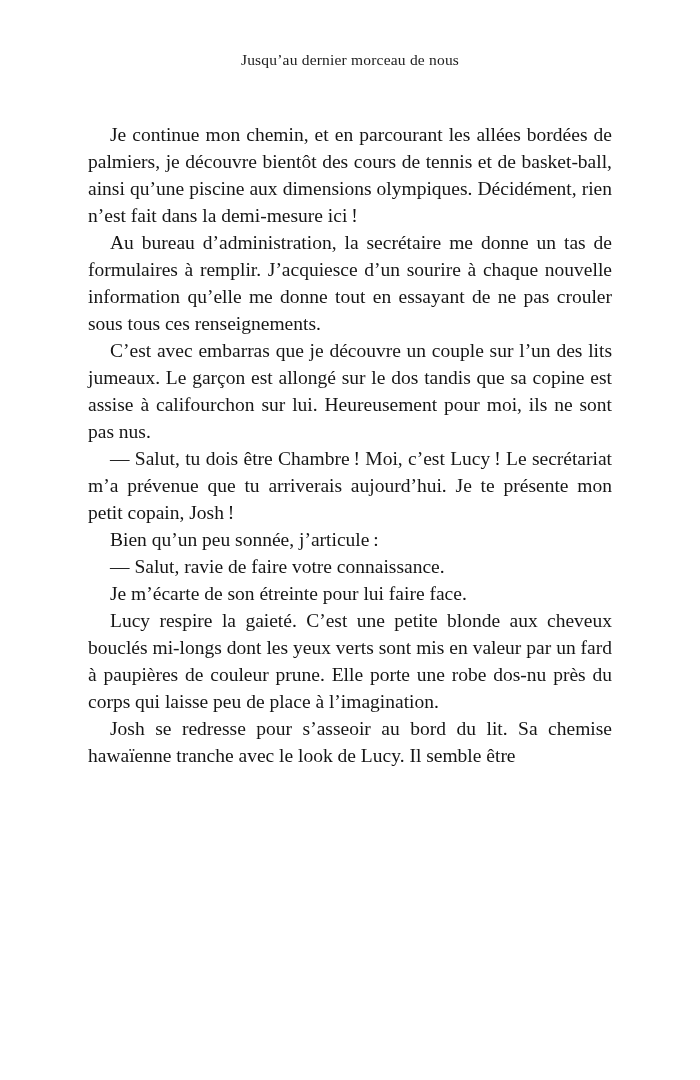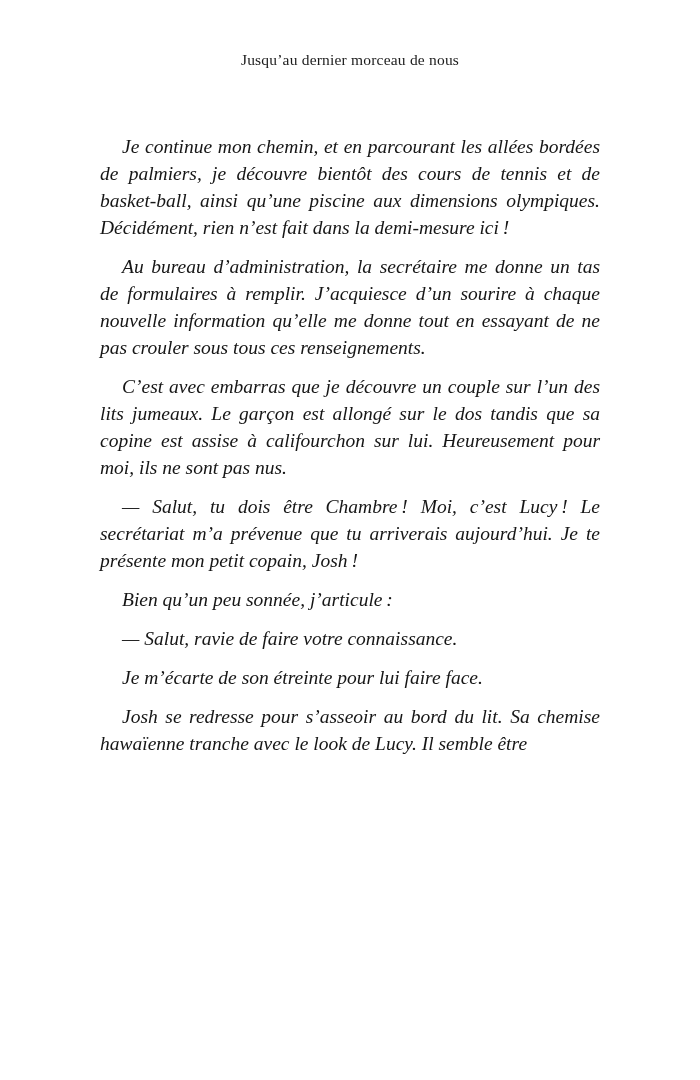--- a/index.html
+++ b/index.html
@@ -30,24 +30,23 @@
     position: absolute;
     top: 121px;
     left: 88px;
     width: 524px;
     font-size: 19.5px;
     line-height: 27px;
     text-align: justify;
     color: #161616;
   }
   .text-block p {
-    margin: 12px;
+    margin: 0;
     padding: 0;
     text-indent: 22px;
-    font-style: italic;
   }
   .text-block p.section-break {
     margin-top: 13px;
   }
   .page-number {
     position: absolute;
     top: 1000px;
     left: 0;
     width: 100%;
     text-align: right;
@@ -62,17 +61,18 @@
   <div class="running-header">Jusqu’au dernier morceau de nous</div>
 
   <div class="text-block">
     <p>Je continue mon chemin, et en parcourant les allées bordées de palmiers, je découvre bientôt des cours de tennis et de basket-ball, ainsi qu’une piscine aux dimensions olympiques. Décidément, rien n’est fait dans la demi-mesure ici !</p>
     <p>Au bureau d’administration, la secrétaire me donne un tas de formulaires à remplir. J’acquiesce d’un sourire à chaque nouvelle information qu’elle me donne tout en essayant de ne pas crouler sous tous ces renseignements.</p>
     <p>C’est avec embarras que je découvre un couple sur l’un des lits jumeaux. Le garçon est allongé sur le dos tandis que sa copine est assise à califourchon sur lui. Heureusement pour moi, ils ne sont pas nus.</p>
     <p>— Salut, tu dois être Chambre ! Moi, c’est Lucy ! Le secrétariat m’a prévenue que tu arriverais aujourd’hui. Je te présente mon petit copain, Josh !</p>
     <p>Bien qu’un peu sonnée, j’articule :</p>
     <p>— Salut, ravie de faire votre connaissance.</p>
     <p>Je m’écarte de son étreinte pour lui faire face.</p>
+    <p>Lucy respire la gaieté. C’est une petite blonde aux cheveux bouclés mi-longs dont les yeux verts sont mis en valeur par un fard à paupières de couleur prune. Elle porte une robe dos-nu près du corps qui laisse peu de place à l’imagination.</p>
     <p>Josh se redresse pour s’asseoir au bord du lit. Sa chemise hawaïenne tranche avec le look de Lucy. Il semble être</p>
   </div>
 
   <div class="page-number">10</div>
 </div>
 
 </body></html>

